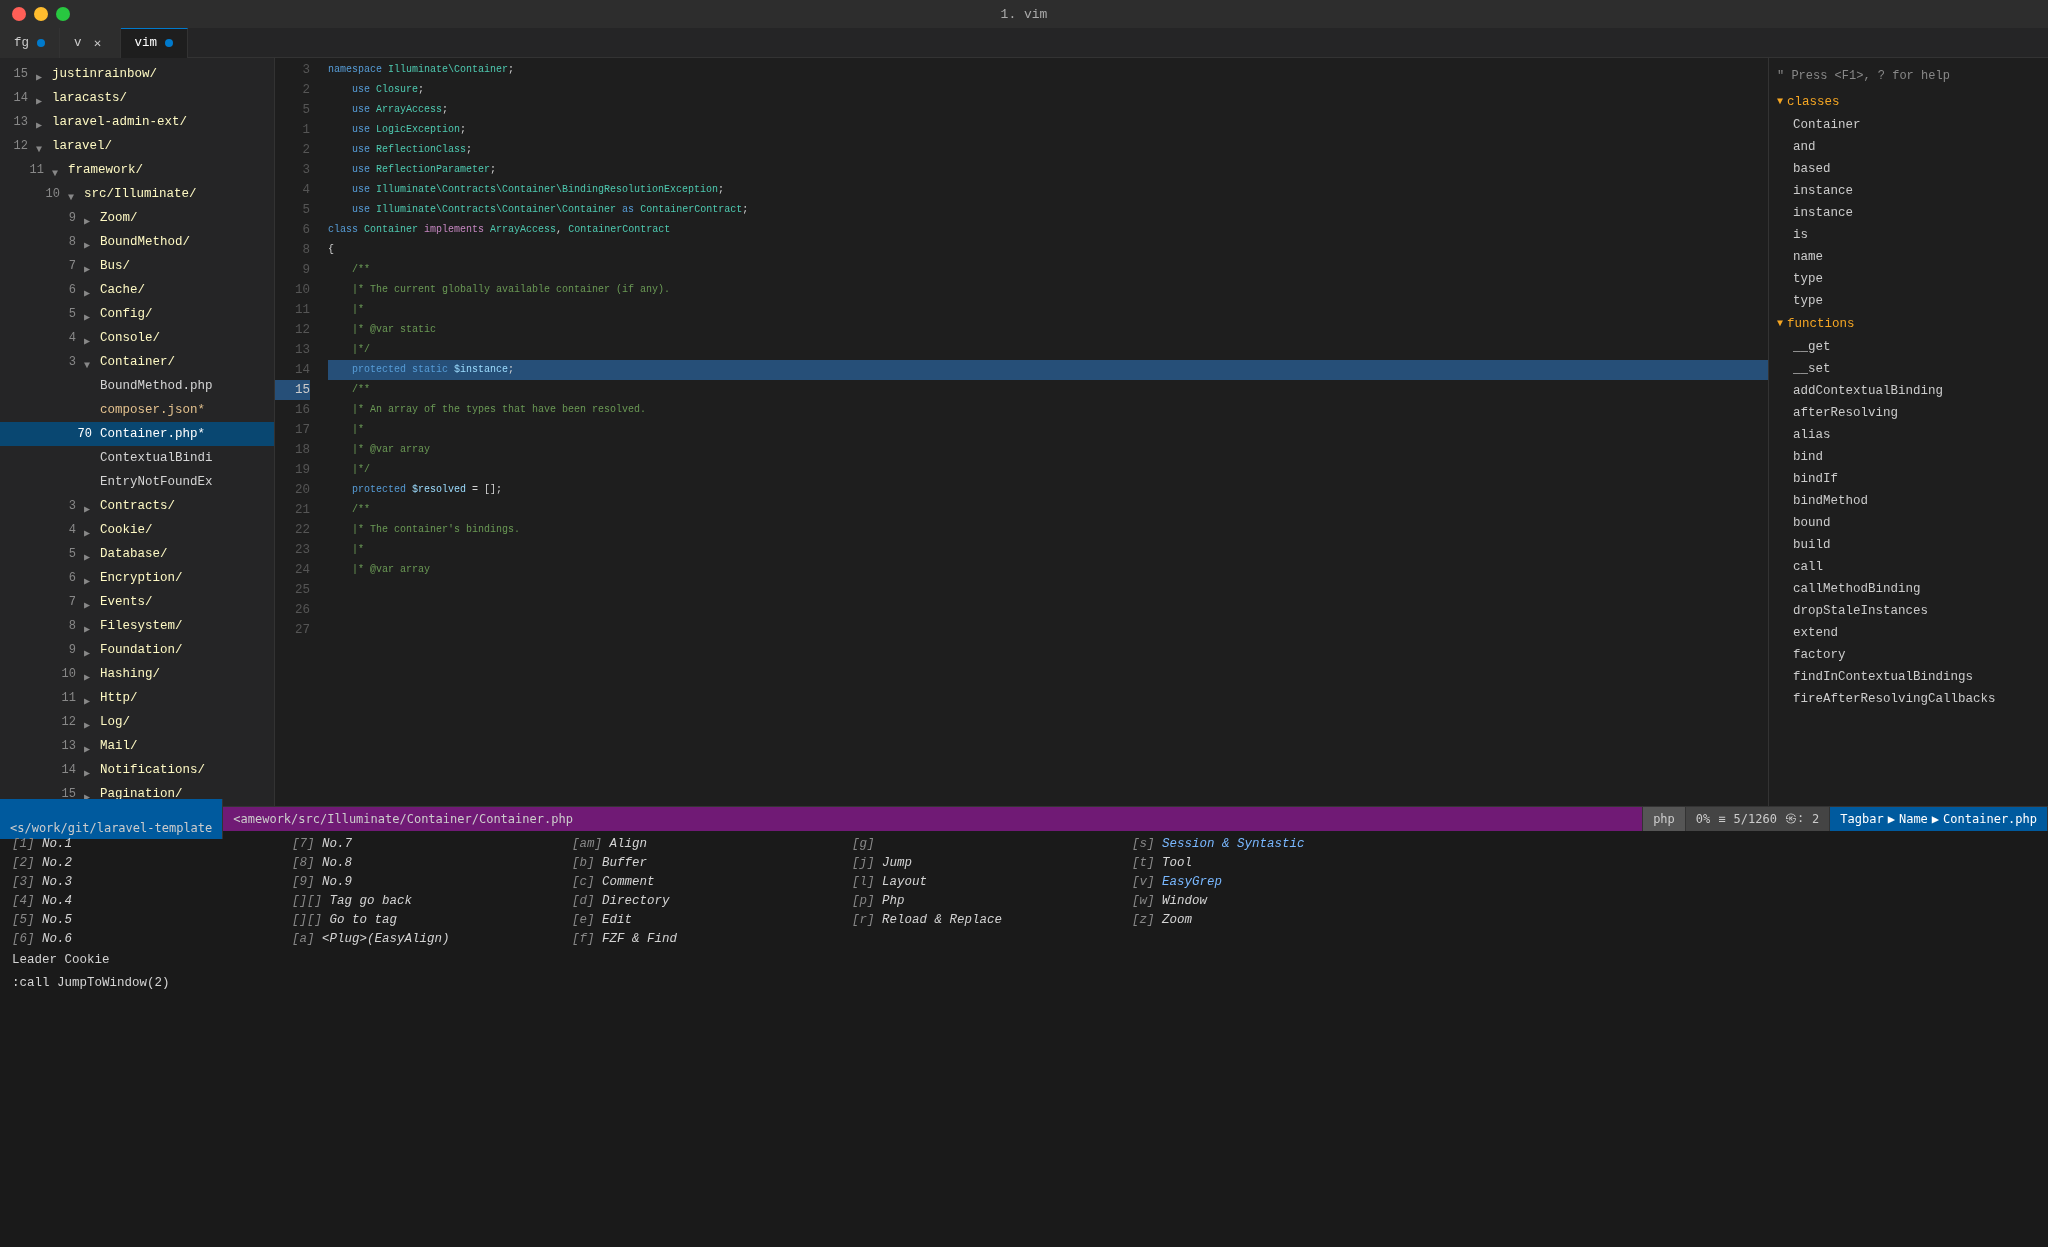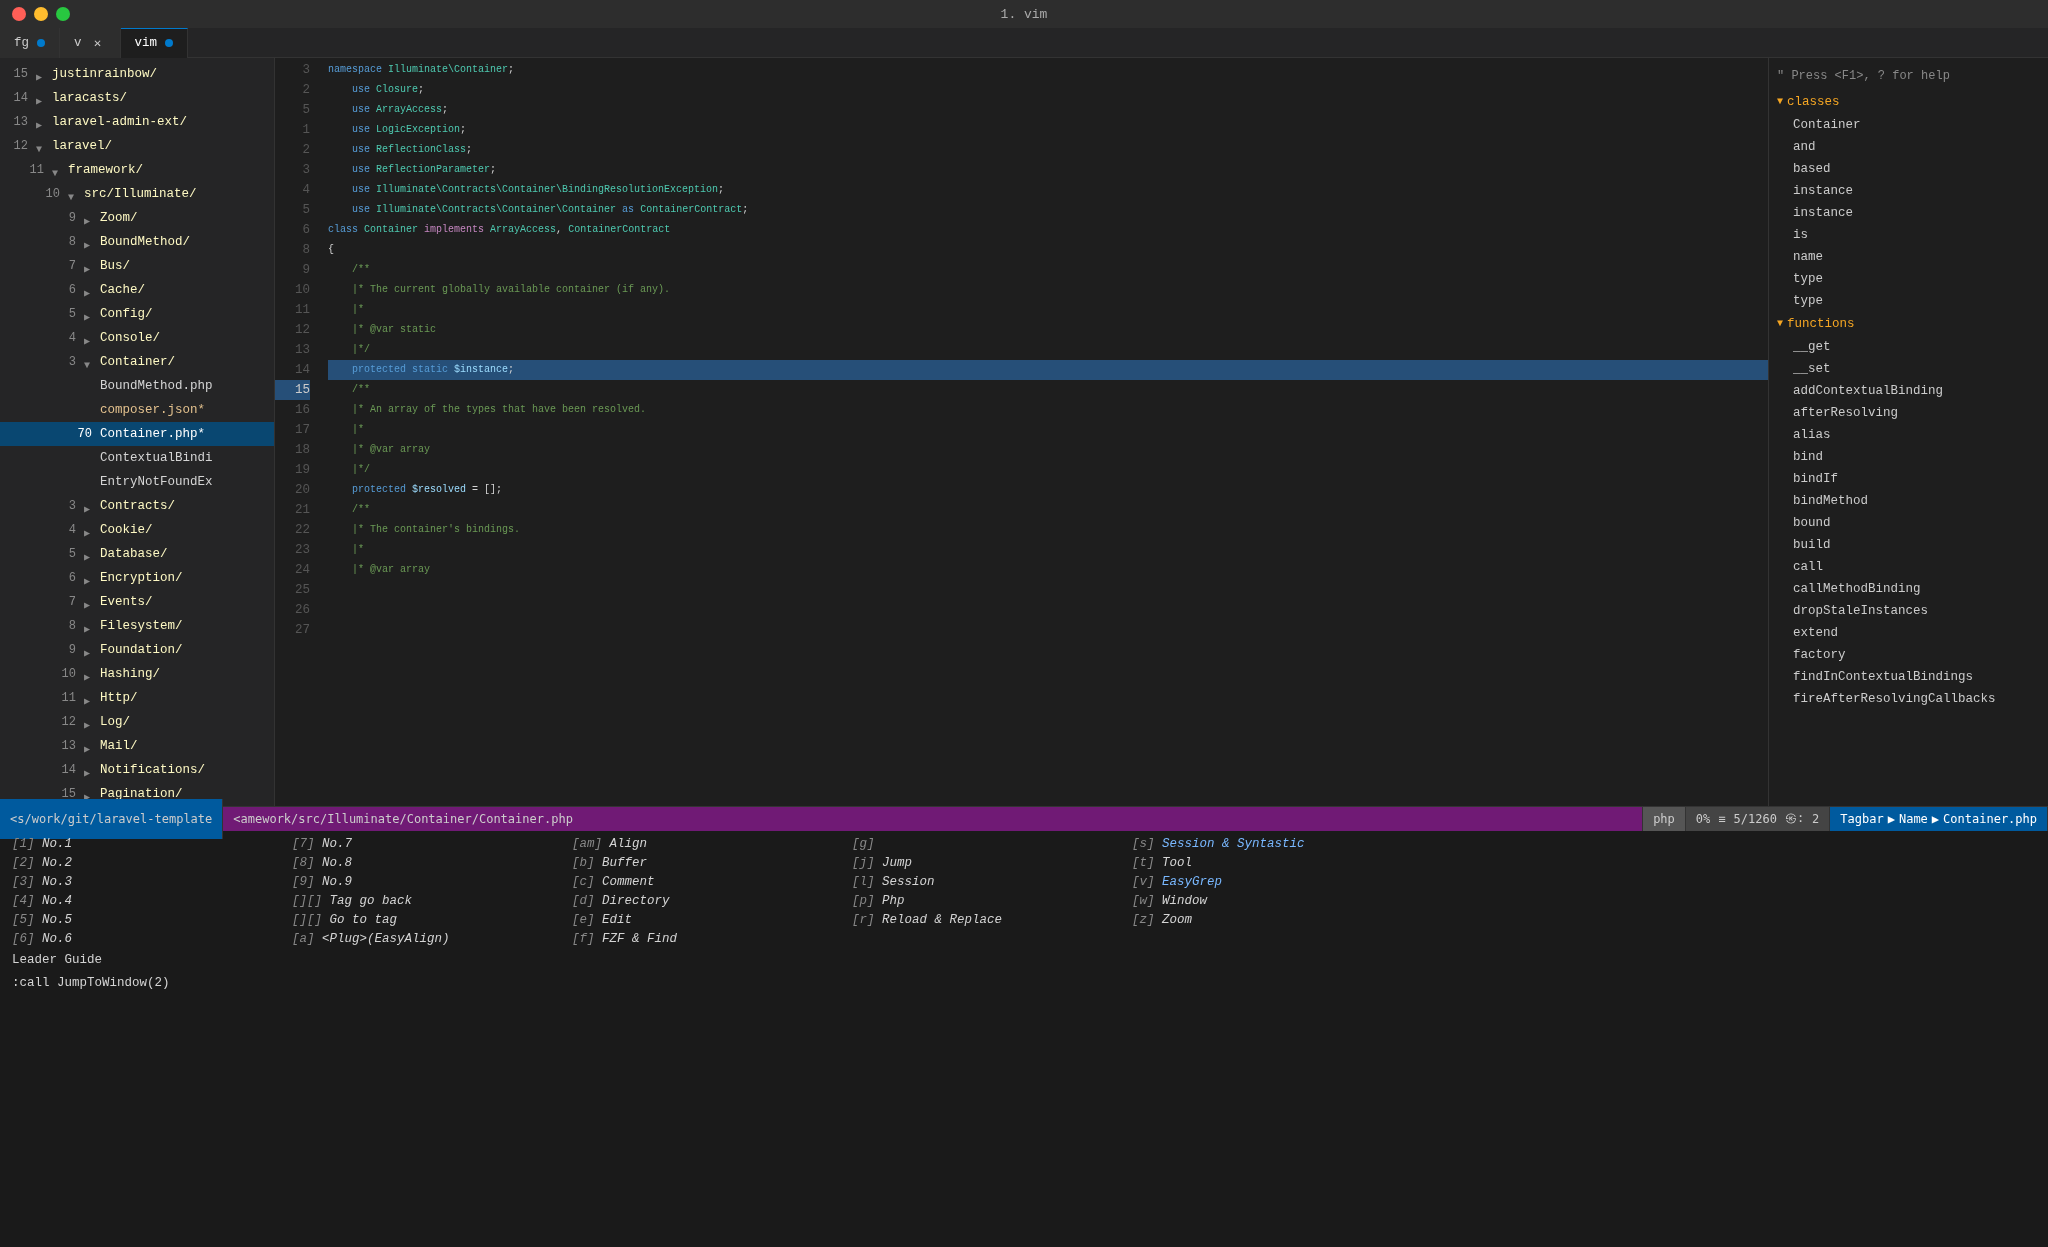--- a/index.html
+++ b/index.html
@@ -547,21 +547,21 @@
     <div class="tag-item">callMethodBinding</div>
     <div class="tag-item">dropStaleInstances</div>
     <div class="tag-item">extend</div>
     <div class="tag-item">factory</div>
     <div class="tag-item">findInContextualBindings</div>
     <div class="tag-item">fireAfterResolvingCallbacks</div>
   </div>
 </div>
 
 <div style="height:24px; background:#252526; display:flex; align-items:center; font-size:12px; font-family:monospace; border-top:1px solid #333;">
-  <div style="background:#005a9e; color:#ccc; padding:4px 10px; height:40px; display:flex; align-items:center; border-right:1px solid #333;">
+  <div style="background:#005a9e; color:#ccc; padding:4px 10px; height:40px; display:flex; align-items:flex-end; border-right:1px solid #333;">
     <span>&lt;s/work/git/laravel-template</span>
   </div>
   <div style="background:#701a75; color:#ccc; padding:0 10px; height:24px; display:flex; align-items:center; flex:1; border-right:1px solid #333; white-space:nowrap; overflow:hidden;">
     <span>&lt;amework/src/Illuminate/Container/Container.php</span>
   </div>
   <div style="background:#555; color:#ccc; padding:0 10px; height:24px; display:flex; align-items:center; border-right:1px solid #333;">
     <span>php</span>
   </div>
   <div style="background:#444; color:#ccc; padding:0 10px; height:24px; display:flex; align-items:center; border-right:1px solid #333; gap:8px;">
     <span>0%</span>
@@ -618,21 +618,21 @@
     <div class="menu-item">
       <span class="menu-key">[3] </span><span class="menu-label">No.3</span>
     </div>
     <div class="menu-item">
       <span class="menu-key">[9] </span><span class="menu-label">No.9</span>
     </div>
     <div class="menu-item">
       <span class="menu-key">[c] </span><span class="menu-label">Comment</span>
     </div>
     <div class="menu-item">
-      <span class="menu-key">[l] </span><span class="menu-label">Session</span>
+      <span class="menu-key">[l] </span><span class="menu-label">Layout</span>
     </div>
     <div class="menu-item">
       <span class="menu-key">[v] </span><span class="menu-label highlight">EasyGrep</span>
     </div>
   </div>
   <div class="menu-row">
     <div class="menu-item">
       <span class="menu-key">[4] </span><span class="menu-label">No.4</span>
     </div>
     <div class="menu-item">
@@ -670,18 +670,18 @@
       <span class="menu-key">[6] </span><span class="menu-label">No.6</span>
     </div>
     <div class="menu-item">
       <span class="menu-key">[a] </span><span class="menu-label">&lt;Plug&gt;(EasyAlign)</span>
     </div>
     <div class="menu-item">
       <span class="menu-key">[f] </span><span class="menu-label">FZF &amp; Find</span>
     </div>
   </div>
   <div class="vim-command-line">
-    <span>Leader Guide</span>
+    <span>Leader Cookie</span>
   </div>
   <div class="vim-command-line">
     <span>:call JumpToWindow(2)</span>
   </div>
 </div>
 
 </body></html>

